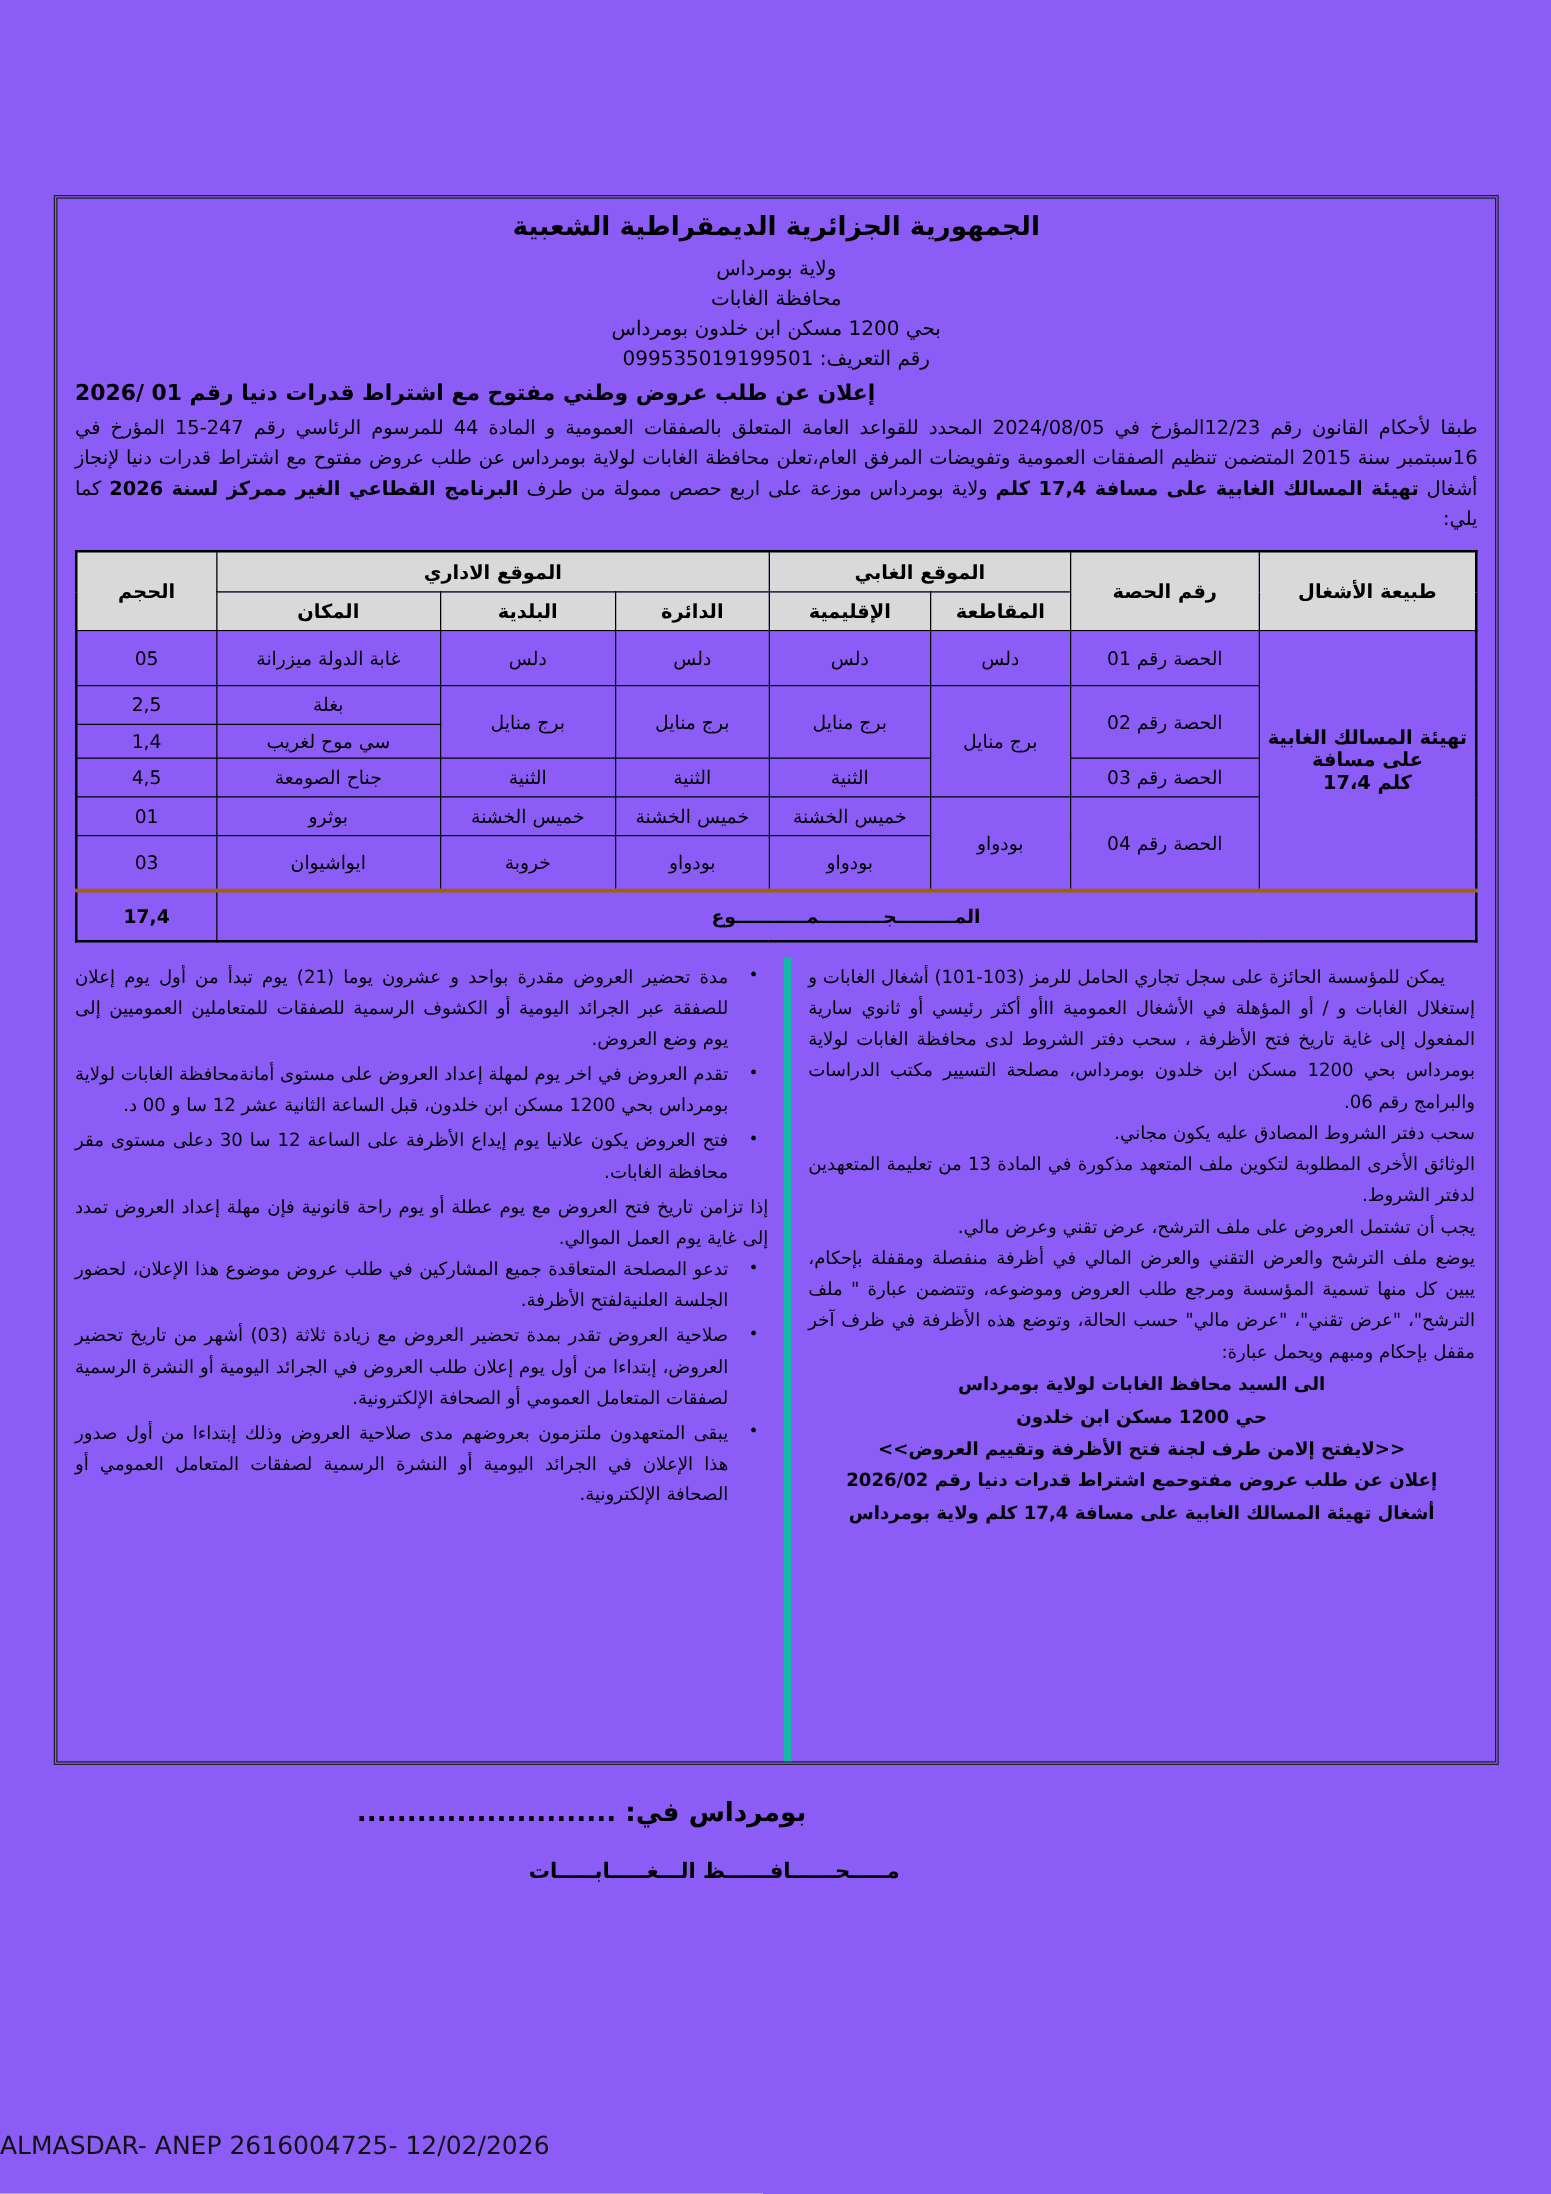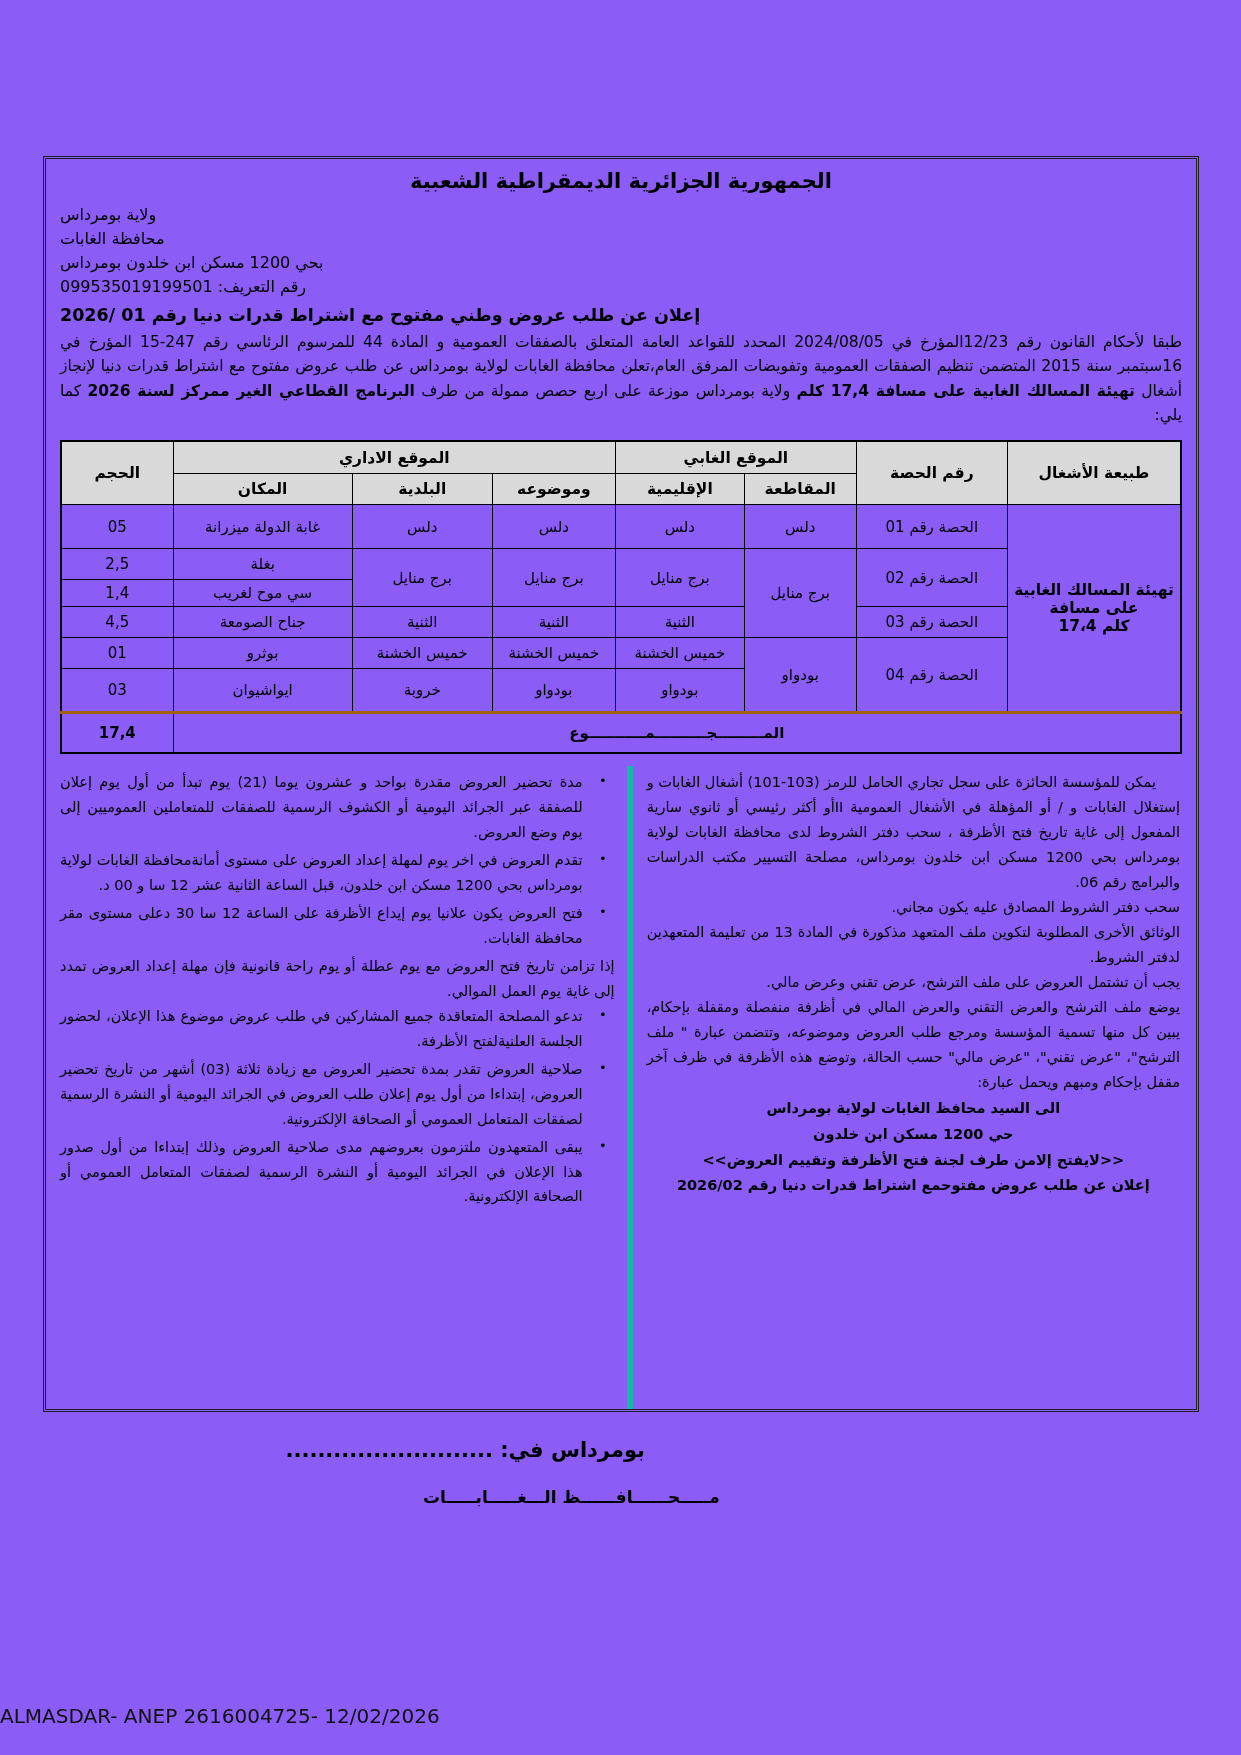--- a/index.html
+++ b/index.html
@@ -7,21 +7,21 @@
     position:relative; width:1241px; height:1755px; background:#8b5cf6;
     color:#000; font-family:"DejaVu Sans", sans-serif; overflow:hidden;
   }
   .doc-box {
     position:absolute; left:43px; top:156px; width:1156px; height:1256px;
     box-sizing:border-box; border:3px double #222;
     padding:8px 14px 0 14px; direction:rtl;
     display:flex; flex-direction:column;
   }
   .republic-title { text-align:center; font-weight:bold; font-size:21px; margin:2px 0 10px 0; }
-  .agency-line { text-align:left; font-size:16px; line-height:1.5; }
+  .agency-line { text-align:center; font-size:16px; line-height:1.5; }
   .announce-title { text-align:left; font-weight:bold; font-size:17.5px; margin:6px 0 3px 0; }
   .intro { font-size:15.5px; line-height:1.58; text-align:justify; margin:2px 0 12px 0; }
   .intro b { font-weight:bold; }
 
   table.lots { width:100%; border-collapse:collapse; table-layout:fixed; direction:rtl;
     font-size:15px; border:2px solid #000; }
   .lots th, .lots td { border:1px solid #000; text-align:center; vertical-align:middle; padding:2px 3px; }
   .lots thead th { background:#d9d9d9; font-weight:bold; font-size:15.5px; }
   .lots .nature-cell { font-weight:bold; font-size:15.5px; }
   .nature-dist { display:block; font-weight:bold; }
@@ -80,21 +80,21 @@
         <tr class="hd1">
           <th rowspan="2">طبيعة الأشغال</th>
           <th rowspan="2">رقم الحصة</th>
           <th colspan="2">الموقع الغابي</th>
           <th colspan="3">الموقع الاداري</th>
           <th rowspan="2">الحجم</th>
         </tr>
         <tr class="hd2">
           <th>المقاطعة</th>
           <th>الإقليمية</th>
-          <th>وموضوعه</th>
+          <th>الدائرة</th>
           <th>البلدية</th>
           <th>المكان</th>
         </tr>
       </thead>
       <tbody>
         <tr class="row-tall">
           <td rowspan="6" class="nature-cell">
             <span>تهيئة المسالك الغابية على مسافة</span>
             <span class="nature-dist" dir="ltr">17،4 كلم</span>
           </td>
@@ -155,20 +155,21 @@
       <div class="col-right">
         <p class="p-indent">يمكن للمؤسسة الحائزة على سجل تجاري الحامل للرمز (103-101) أشغال الغابات و إستغلال الغابات و / أو المؤهلة في الأشغال العمومية IIأو أكثر رئيسي أو ثانوي سارية المفعول إلى غاية تاريخ فتح الأظرفة ، سحب دفتر الشروط لدى محافظة الغابات لولاية بومرداس بحي 1200 مسكن ابن خلدون بومرداس، مصلحة التسيير مكتب الدراسات والبرامج رقم 06.</p>
         <p>سحب دفتر الشروط  المصادق عليه يكون مجاني.</p>
         <p>الوثائق الأخرى المطلوبة لتكوين ملف المتعهد مذكورة في المادة 13 من تعليمة المتعهدين لدفتر الشروط.</p>
         <p>يجب أن تشتمل العروض على ملف الترشح، عرض تقني وعرض مالي.</p>
         <p>يوضع ملف الترشح والعرض التقني والعرض المالي في أظرفة منفصلة ومقفلة بإحكام، يبين كل منها تسمية المؤسسة ومرجع طلب العروض وموضوعه، وتتضمن عبارة " ملف الترشح"،  "عرض تقني"، "عرض مالي" حسب الحالة، وتوضع هذه الأظرفة في ظرف آخر مقفل بإحكام ومبهم ويحمل عبارة:</p>
         <p class="center-bold">الى السيد محافظ الغابات لولاية بومرداس</p>
         <p class="center-bold">حي 1200 مسكن ابن خلدون</p>
         <p class="center-bold">&lt;&lt;لايفتح إلامن طرف لجنة فتح الأظرفة وتقييم العروض&gt;&gt;</p>
         <p class="center-bold">إعلان عن طلب عروض مفتوحمع اشتراط قدرات دنيا  رقم  2026/02</p>
+        <p class="center-bold">أشغال تهيئة المسالك الغابية على مسافة 17,4  كلم ولاية بومرداس</p>
       </div>
 
       <div class="col-left">
         <div class="bullet-item">
           <span class="blt">•</span>
           <span>مدة تحضير العروض مقدرة  بواحد و عشرون  يوما (21) يوم تبدأ من أول   يوم إعلان للصفقة عبر الجرائد اليومية أو الكشوف الرسمية للصفقات للمتعاملين العموميين إلى يوم وضع العروض.</span>
         </div>
         <div class="bullet-item">
           <span class="blt">•</span>
           <span>تقدم العروض في اخر يوم لمهلة إعداد العروض على مستوى أمانةمحافظة الغابات لولاية بومرداس بحي 1200 مسكن ابن خلدون، قبل الساعة الثانية عشر 12 سا و 00 د.</span>

